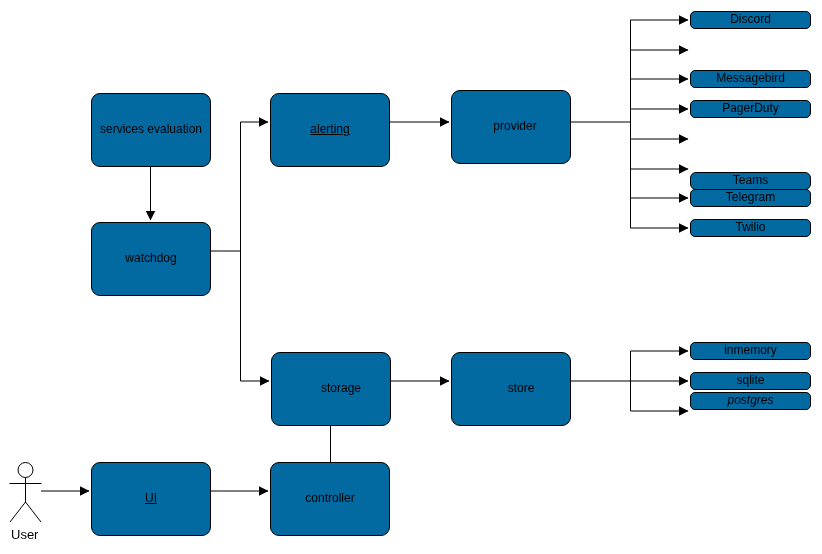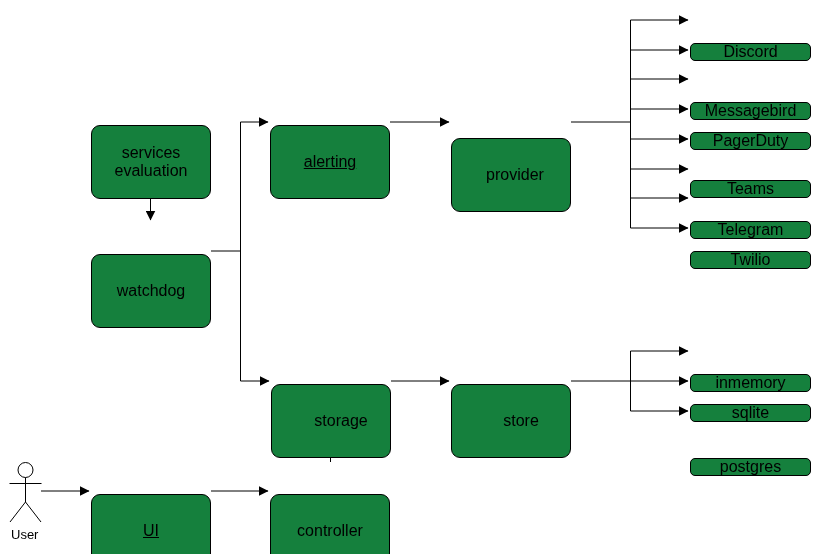--- a/index.html
+++ b/index.html
@@ -19,29 +19,28 @@
   .wires {
     position: absolute;
     left: 0;
     top: 0;
     width: 822px;
     height: 554px;
   }
   .node {
     position: absolute;
     box-sizing: border-box;
-    background: #15803d;
+    background: #0369a1;
     border: 1px solid #000000;
     display: flex;
     align-items: center;
     justify-content: center;
     text-align: center;
-    font-size: 16px;
+    font-size: 12px;
     line-height: 1.1;
-    margin-top: 32px;
   }
   .node.big {
     width: 120px;
     height: 74px;
     border-radius: 9px;
   }
   .node.small {
     width: 121px;
     height: 18px;
     border-radius: 5px;
@@ -108,32 +107,32 @@
       <line x1="25.5" y1="477.5" x2="25.5" y2="502"></line>
       <line x1="9.5" y1="483.5" x2="41.5" y2="483.5"></line>
       <line x1="25.5" y1="502" x2="10" y2="522"></line>
       <line x1="25.5" y1="502" x2="41" y2="522"></line>
     </g>
   </svg>
 
   <div class="node big" style="left:91px;  top:93px;">services evaluation</div>
   <div class="node big" style="left:91px;  top:222px;">watchdog</div>
   <div class="node big" style="left:270px; top:93px;text-decoration:underline;">alerting</div>
-  <div class="node big" style="left:451px; top:106px;padding-left:8px;">provider</div>
+  <div class="node big" style="left:451px; top:90px;padding-left:8px;">provider</div>
   <div class="node big" style="left:271px; top:352px;padding-left:20px;">storage</div>
   <div class="node big" style="left:451px; top:352px;padding-left:20px;">store</div>
   <div class="node big" style="left:91px;  top:462px;text-decoration:underline;">UI</div>
   <div class="node big" style="left:270px; top:462px;">controller</div>
 
   <div class="node small" style="left:690px; top:11px;">Discord</div>
   <div class="node small" style="left:690px; top:70px;">Messagebird</div>
   <div class="node small" style="left:690px; top:100px;">PagerDuty</div>
-  <div class="node small" style="left:690px; top:148px;">Teams</div>
+  <div class="node small" style="left:690px; top:172px;border-radius:6px;">Teams</div>
   <div class="node small" style="left:690px; top:189px;">Telegram</div>
   <div class="node small" style="left:690px; top:219px;">Twilio</div>
 
   <div class="node small" style="left:690px; top:342px;">inmemory</div>
   <div class="node small" style="left:690px; top:372px;">sqlite</div>
-  <div class="node small" style="left:690px; top:426px;">postgres</div>
+  <div class="node small" style="left:690px; top:392px;font-style:italic;">postgres</div>
 
   <div class="actor-label">User</div>
 
 </div>
 
 </body></html>

